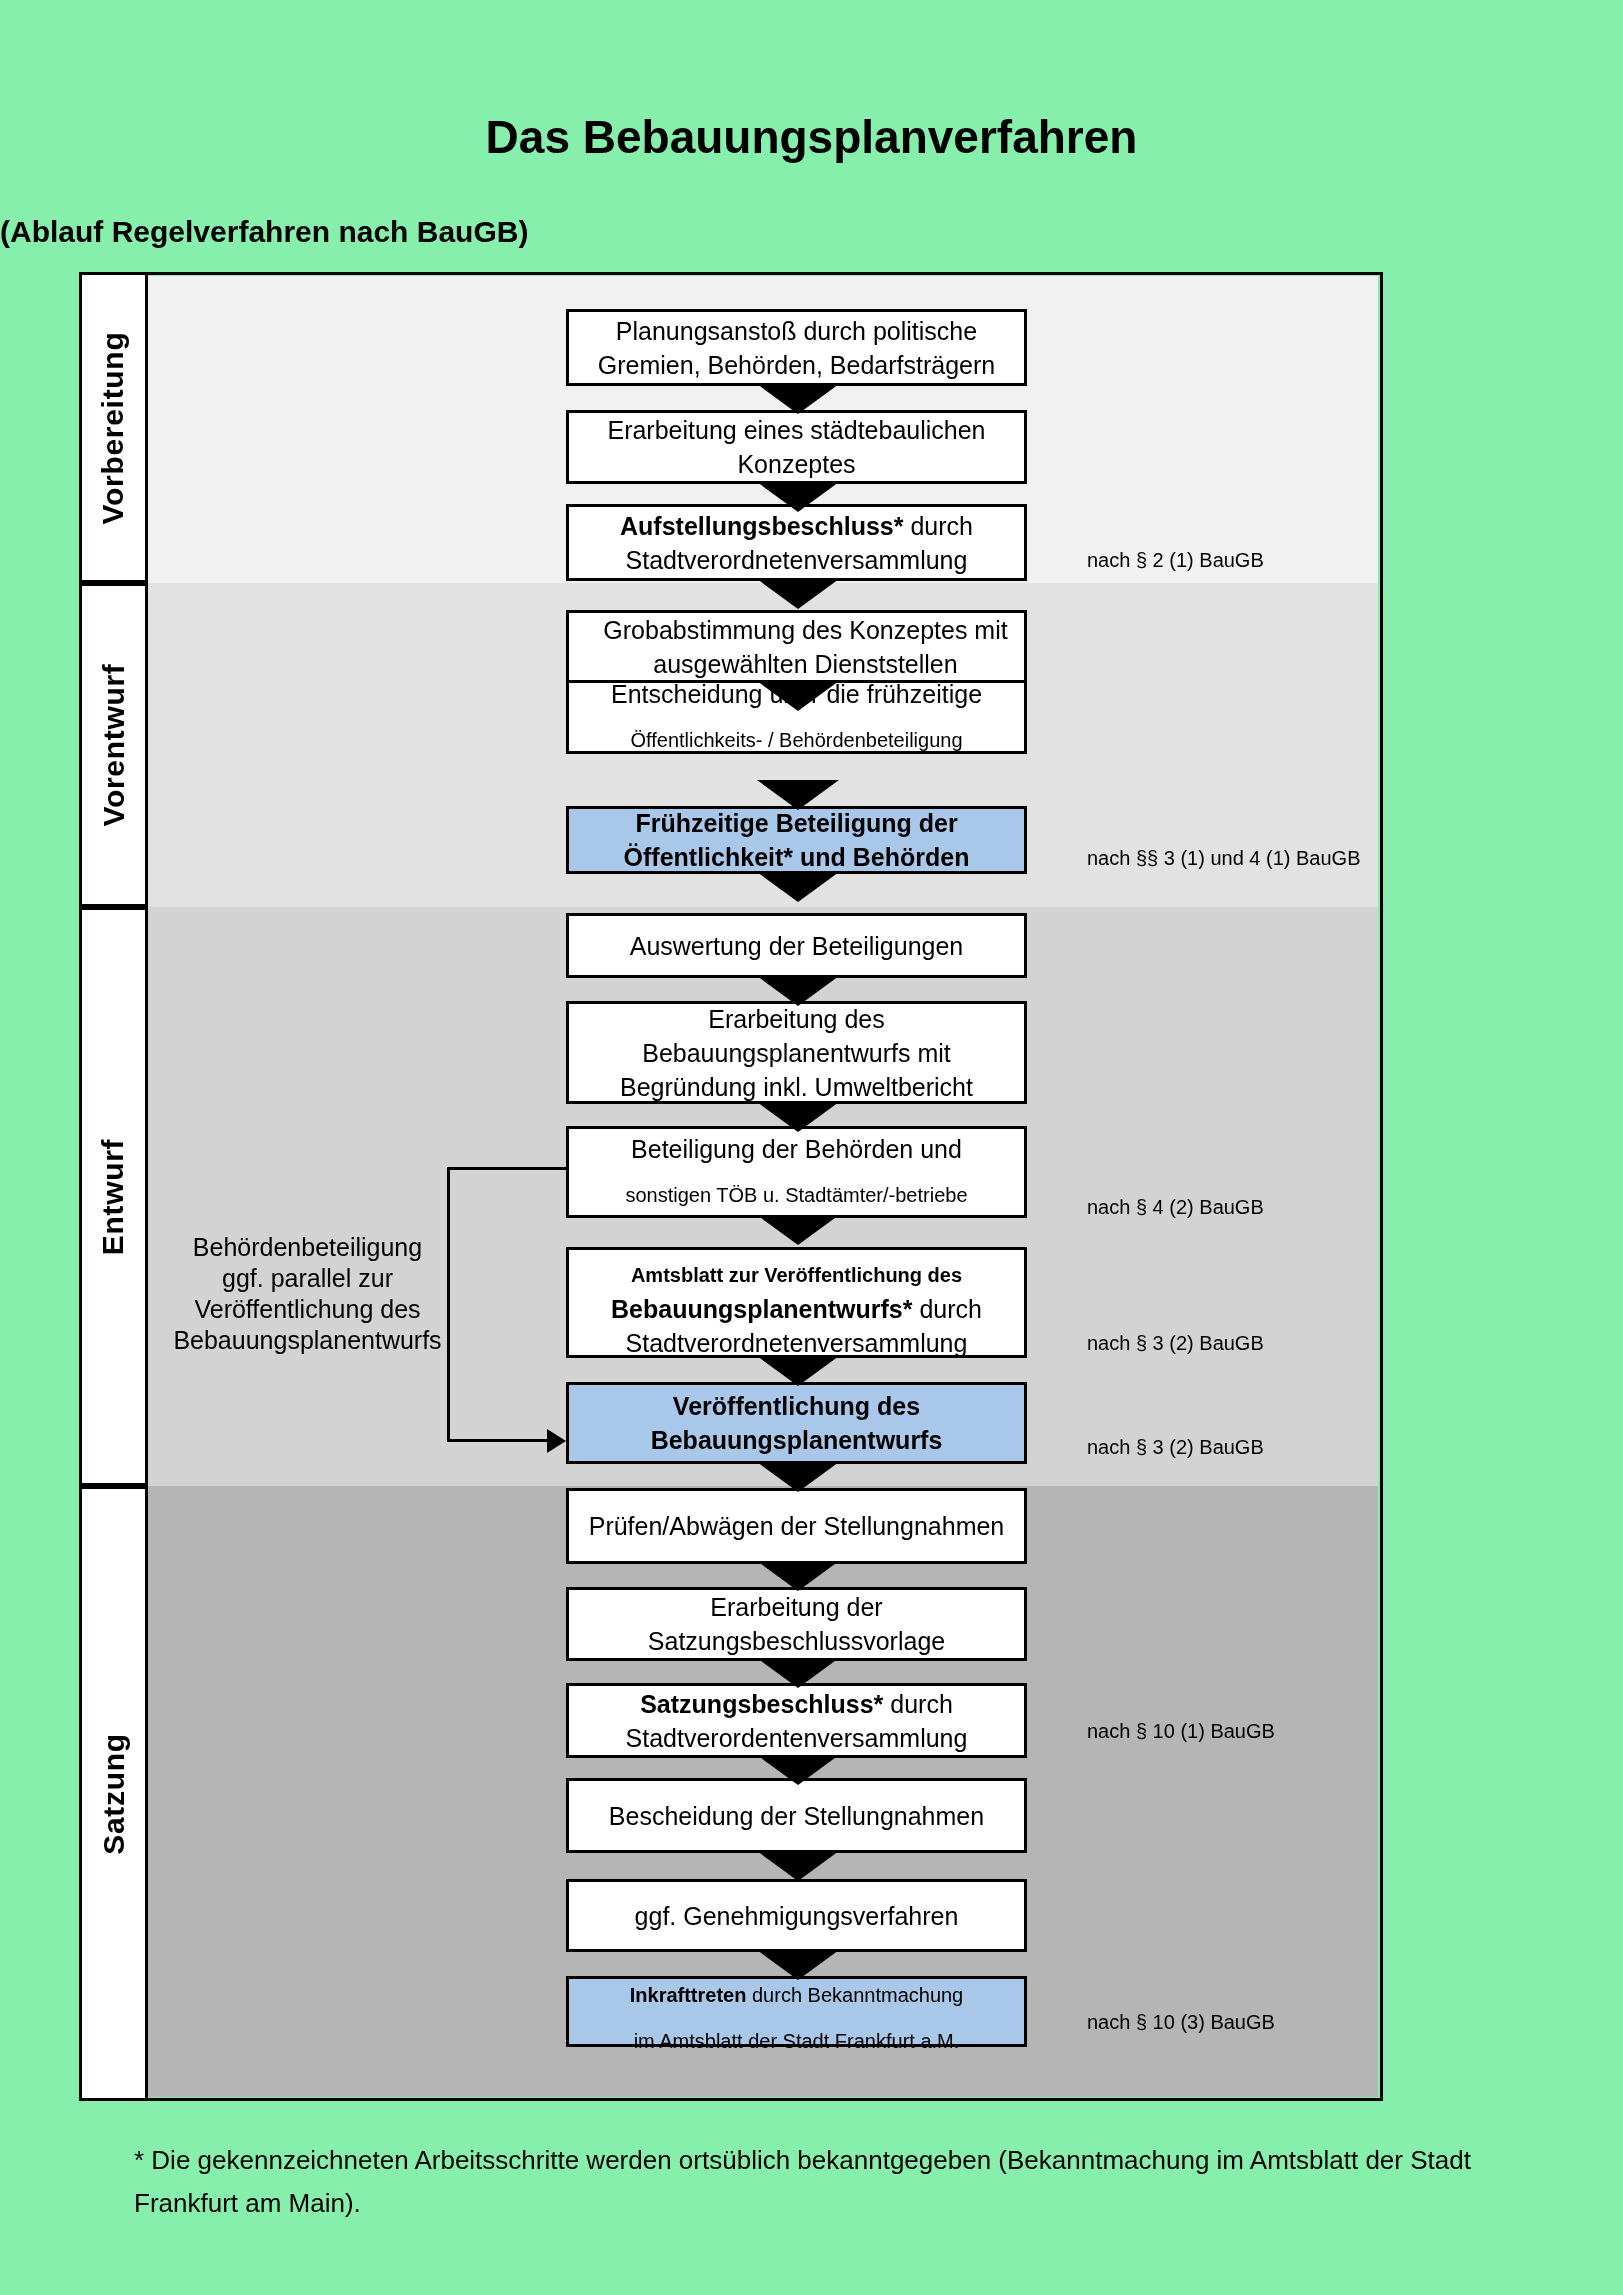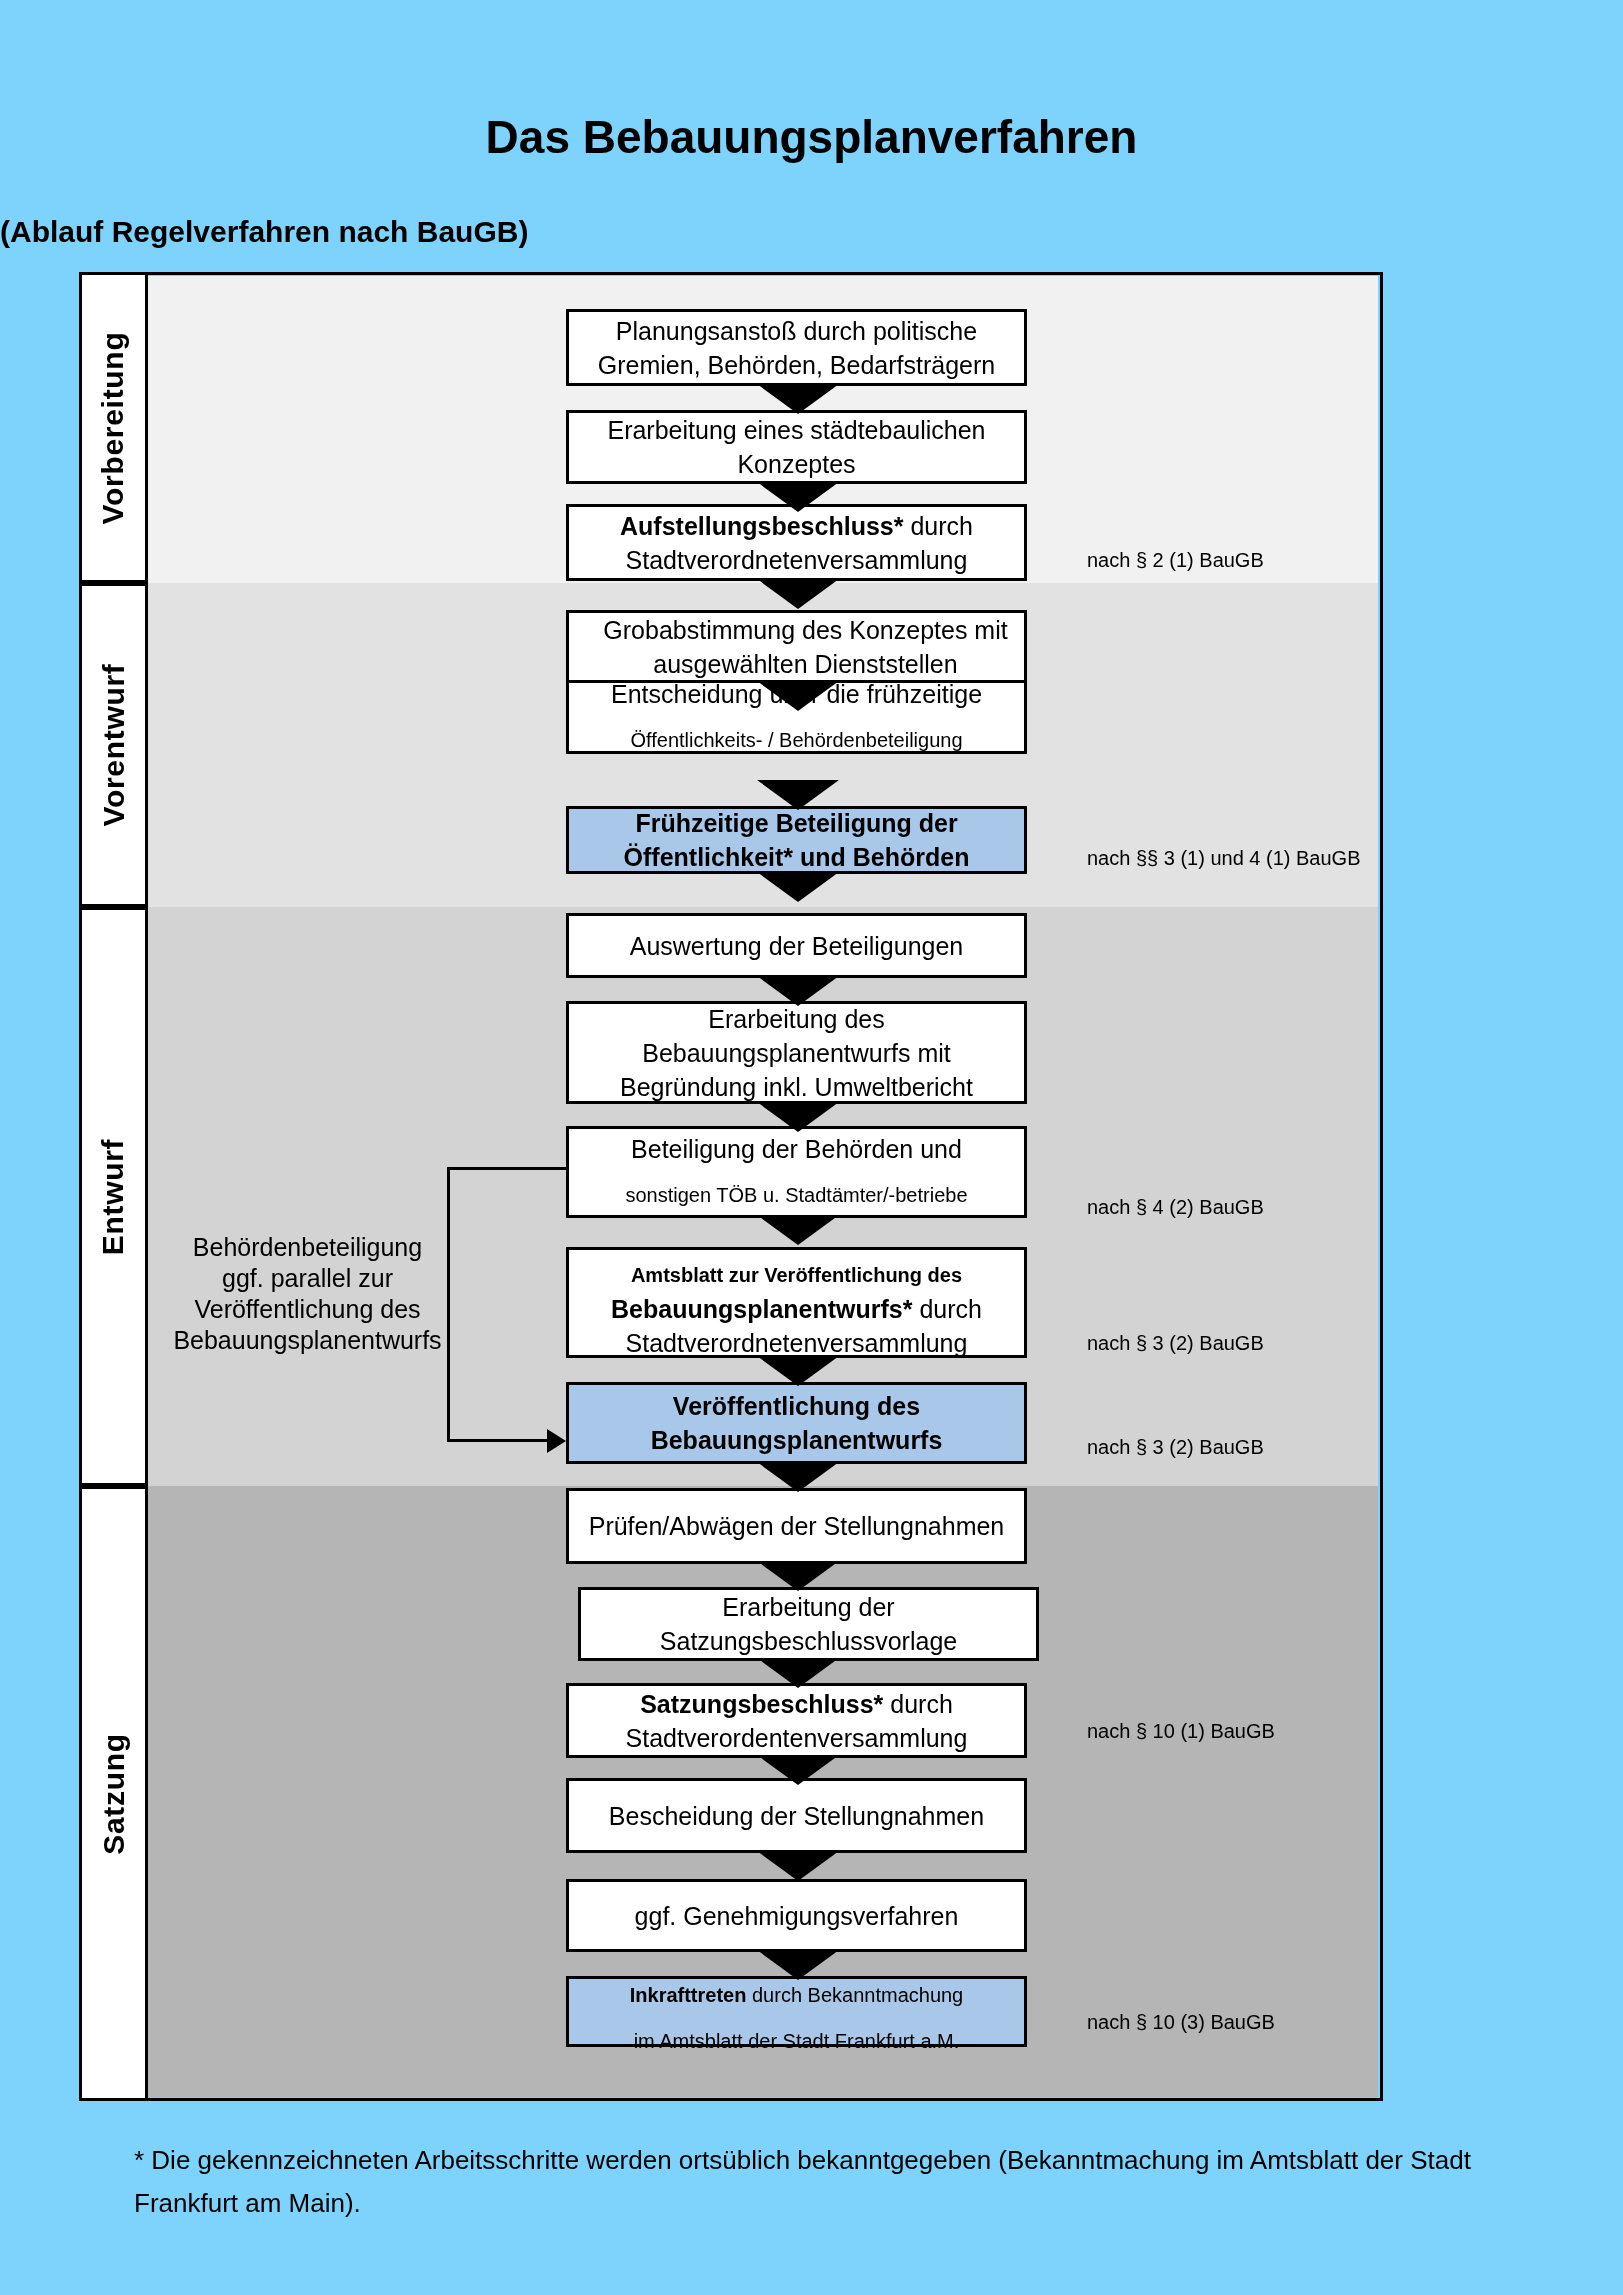--- a/index.html
+++ b/index.html
@@ -1,16 +1,16 @@
 <!DOCTYPE html>
 <html style="font-size:10.5px"><head>
 <meta charset="utf-8">
 <style>
   html,body{margin:0;padding:0;background:#fff;}
-  #page{position:relative;width:1623px;height:2295px;background:#7dd3fc;
+  #page{position:relative;width:1623px;height:2295px;background:#86efac;
         font-family:"Liberation Sans",sans-serif;color:#000;overflow:hidden;}
   .title{position:absolute;left:0;top:110px;width:1623px;text-align:center;
          font-size:46px;font-weight:bold;}
   .subtitle{position:absolute;left:0;top:215px;width:1623px;
          font-size:30px;font-weight:bold;}
   .frame{position:absolute;left:79px;top:272px;width:1304px;height:1829px;
          border:3.9px solid #000;box-sizing:border-box;z-index:5;}
   .secbg{position:absolute;left:147px;width:1231px;z-index:1;}
   .phase-cell{position:absolute;left:79px;width:69px;border:3.9px solid #000;
          box-sizing:border-box;background:#fff;z-index:6;
@@ -131,21 +131,21 @@
     <div class="line"><b>Veröffentlichung des</b><span></span></div>
     <div class="line"><b>Bebauungsplanentwurfs</b><span></span></div>
   </div>
   <div class="darrow" style="top:1462px;"></div>
 
   <div class="fbox" style="top:1488px;height:76px;">
     <div class="line"><b></b><span>Prüfen/Abwägen der Stellungnahmen</span></div>
   </div>
   <div class="darrow" style="top:1561px;"></div>
 
-  <div class="fbox" style="top:1587px;height:74px;margin-left:12px;">
+  <div class="fbox" style="top:1587px;height:74px;">
     <div class="line"><b></b><span>Erarbeitung der</span></div>
     <div class="line"><b></b><span>Satzungsbeschlussvorlage</span></div>
   </div>
   <div class="darrow" style="top:1658px;"></div>
 
   <div class="fbox" style="top:1683px;height:75px;">
     <div class="line"><b>Satzungsbeschluss*</b><span> durch</span></div>
     <div class="line"><b></b><span>Stadtverordentenversammlung</span></div>
   </div>
   <div class="darrow" style="top:1755px;"></div>

